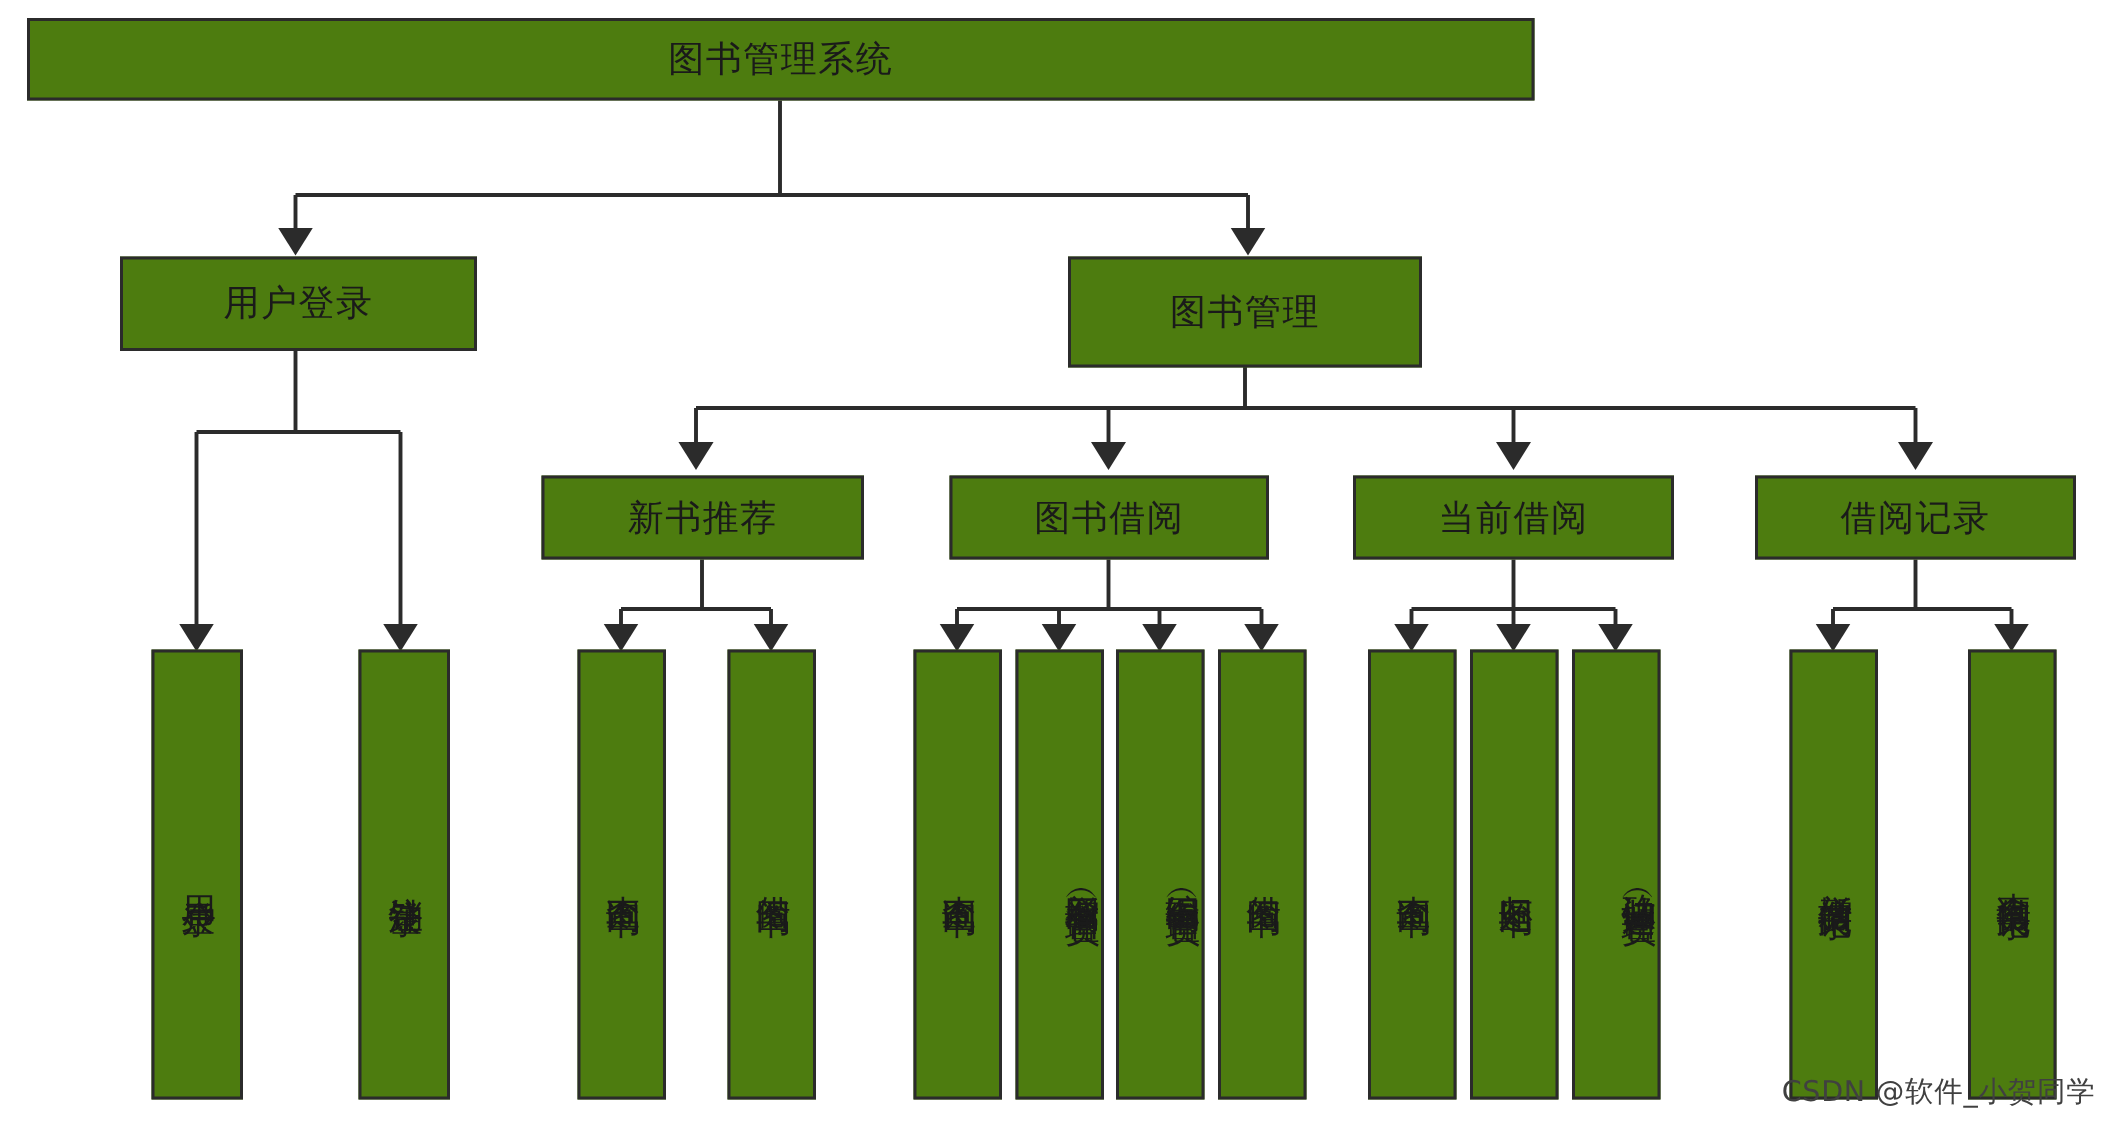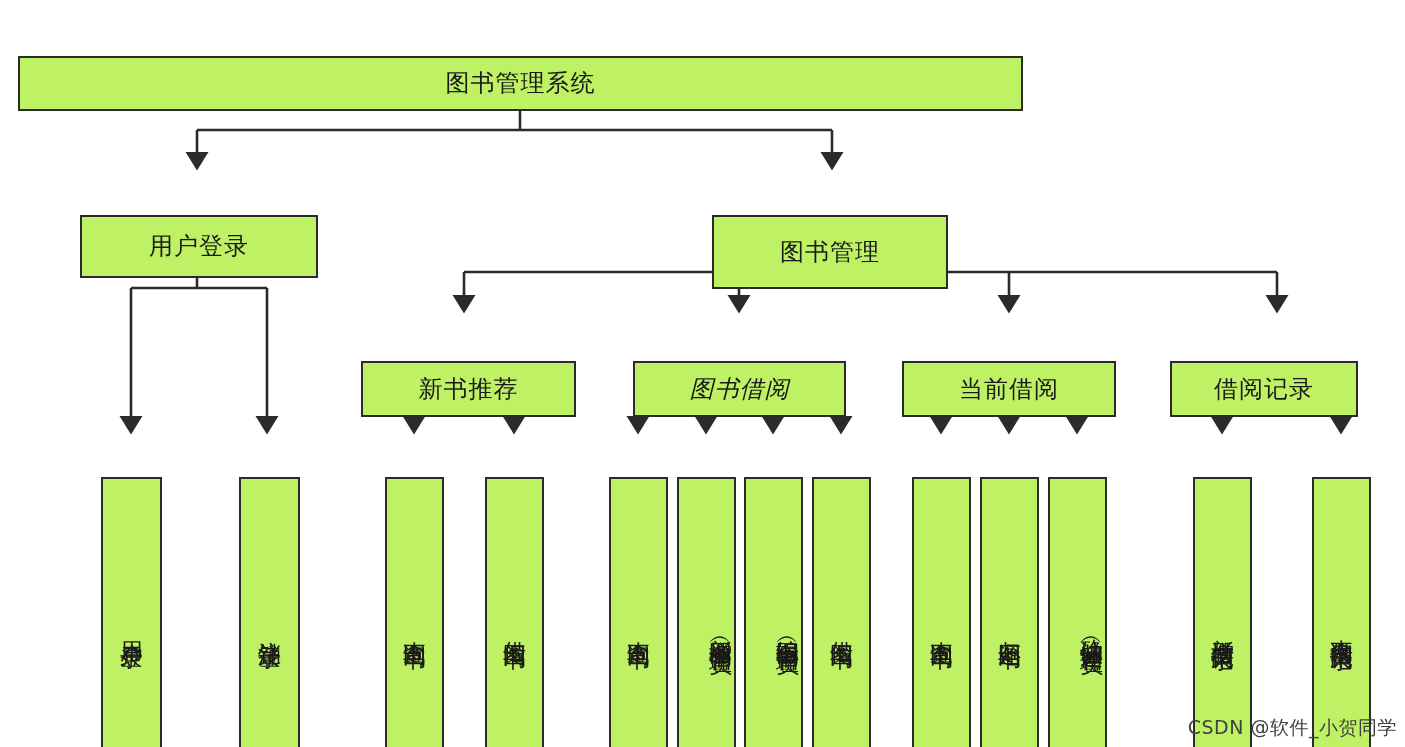--- a/index.html
+++ b/index.html
@@ -22,27 +22,26 @@
     left: 0;
     top: 0;
     width: 1405px;
     height: 747px;
     pointer-events: none;
   }
   .node {
     position: absolute;
     box-sizing: border-box;
     border: 2.5px solid #2b2b2b;
-    background: #bef264;
+    background: #4d7c0f;
     display: flex;
     align-items: center;
     justify-content: center;
     color: #1a1a1a;
     line-height: 1.18;
-    margin-top: 44px;
   }
   .node.horiz {
     font-size: 24px;
     letter-spacing: 1px;
   }
   .node.vert {
     writing-mode: vertical-rl;
     text-orientation: upright;
     font-size: 23px;
     letter-spacing: 2px;
@@ -132,27 +131,27 @@
   <div class="node horiz" style="left:80px; top:171px; width:238px; height:63px;">
     <span>用户登录</span>
   </div>
   <div class="node horiz" style="left:712px; top:171px; width:236px; height:74px;">
     <span>图书管理</span>
   </div>
 
   <div class="node horiz" style="left:361px; top:317px; width:215px; height:56px;">
     <span>新书推荐</span>
   </div>
-  <div class="node horiz" style="left:633px; top:317px; width:213px; height:56px;font-style:italic;">
+  <div class="node horiz" style="left:633px; top:317px; width:213px; height:56px;">
     <span>图书借阅</span>
   </div>
   <div class="node horiz" style="left:902px; top:317px; width:214px; height:56px;">
     <span>当前借阅</span>
   </div>
-  <div class="node horiz" style="left:1170px; top:317px; width:188px; height:56px;">
+  <div class="node horiz" style="left:1170px; top:317px; width:214px; height:56px;">
     <span>借阅记录</span>
   </div>
 
   <div class="node vert mid" style="left:101px; top:433px; width:61px; height:300px;">
     <span class="vtext">用户登录</span>
   </div>
   <div class="node vert mid" style="left:239px; top:433px; width:61px; height:300px;">
     <span class="vtext">注销登录</span>
   </div>
 

